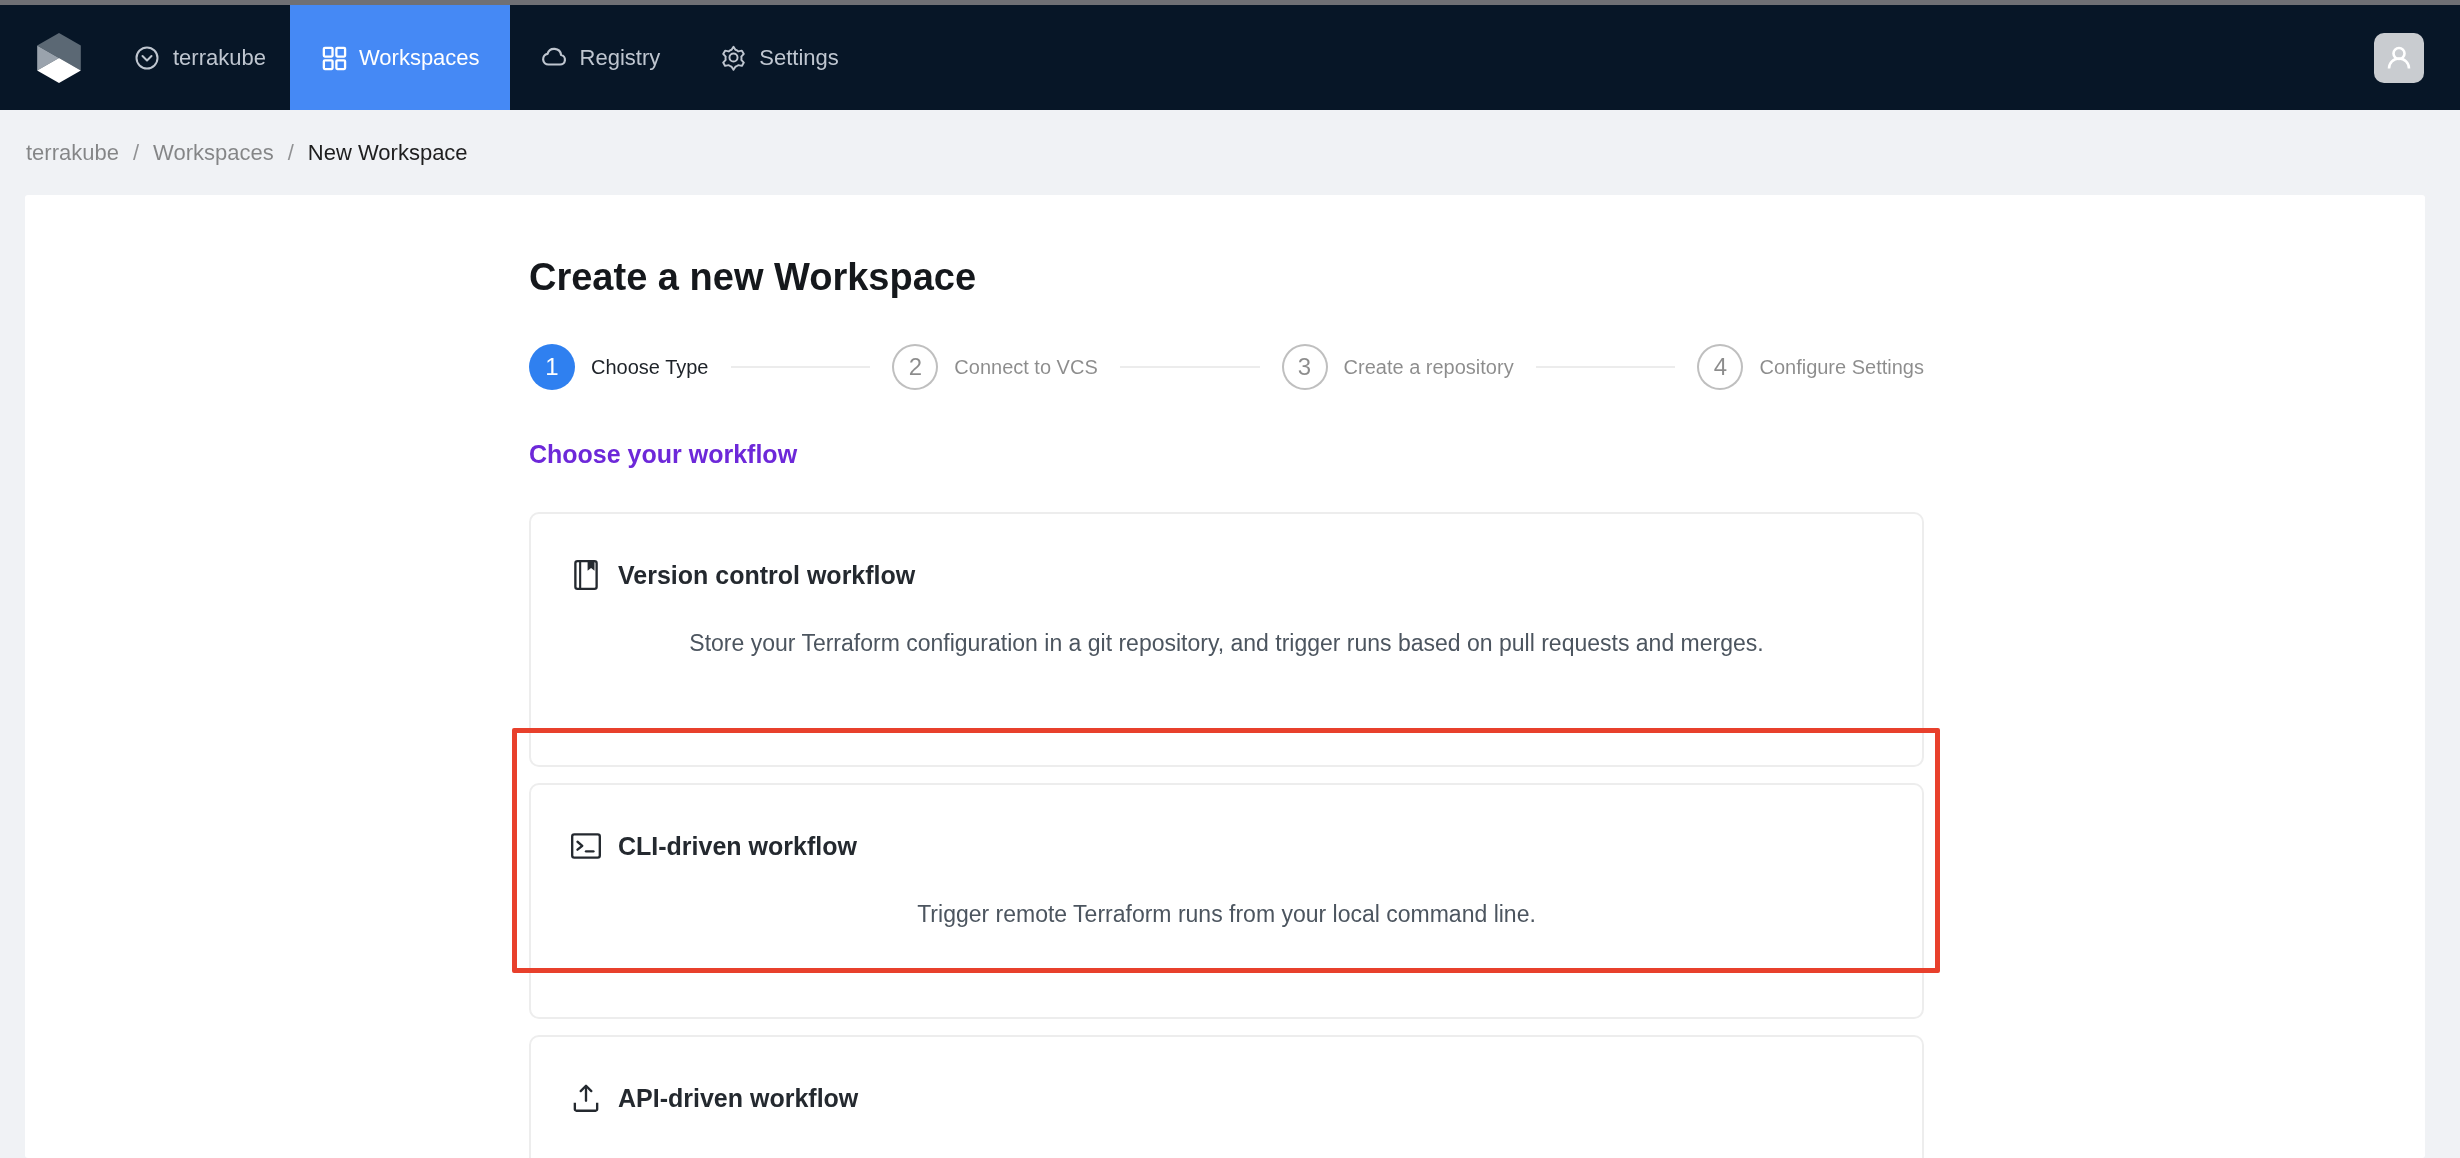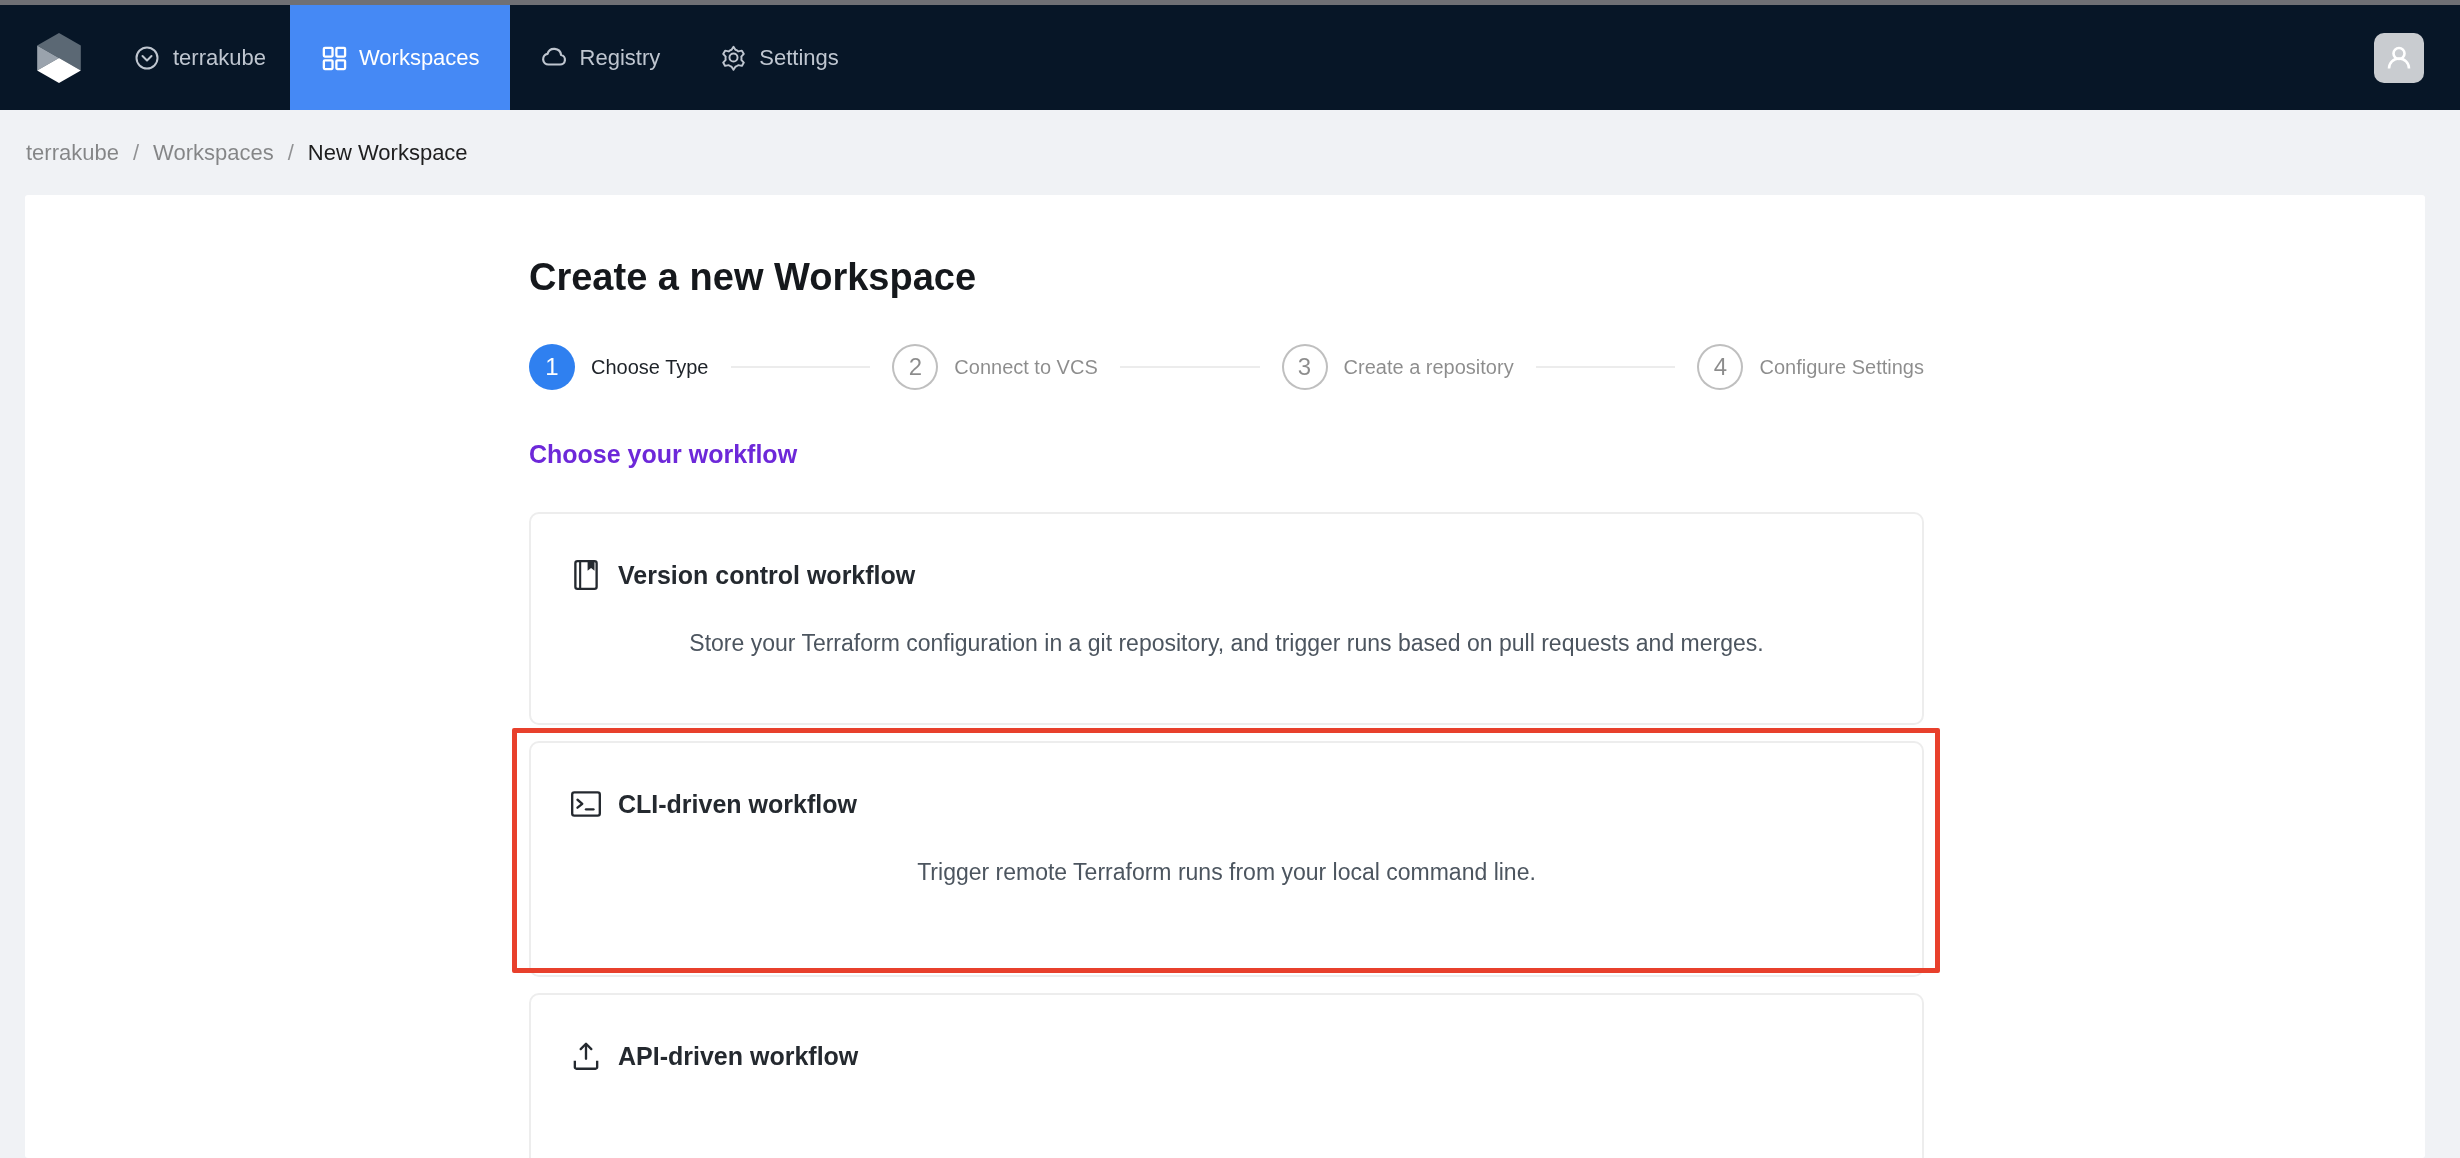--- a/index.html
+++ b/index.html
@@ -121,21 +121,21 @@
 
   
   .cards { position: relative; display: flex; flex-direction: column; gap: 16px; width: 1395px; }
   .wf-card {
     border: 2px solid #ededed;
     border-radius: 10px;
     background: #ffffff;
     padding: 44px 38px;
     cursor: pointer;
   }
-  .wf-card.h213 { height: 213px; }
+  .wf-card.h213 { height: 255px; }
   .wf-card.h220 { height: 236px; }
   .wf-card.h200 { height: 200px; }
   .wf-title-row { display: flex; align-items: center; gap: 15px; }
   .wf-title-row svg { flex: none; color: #24292f; }
   .wf-title { font-size: 25px; font-weight: 600; color: #24292f; }
   .wf-desc { font-size: 23px; color: #4c555f; margin-top: 38px; text-align: center; }
 
   .highlight-box {
     position: absolute;
     left: -17px; top: 216px;

